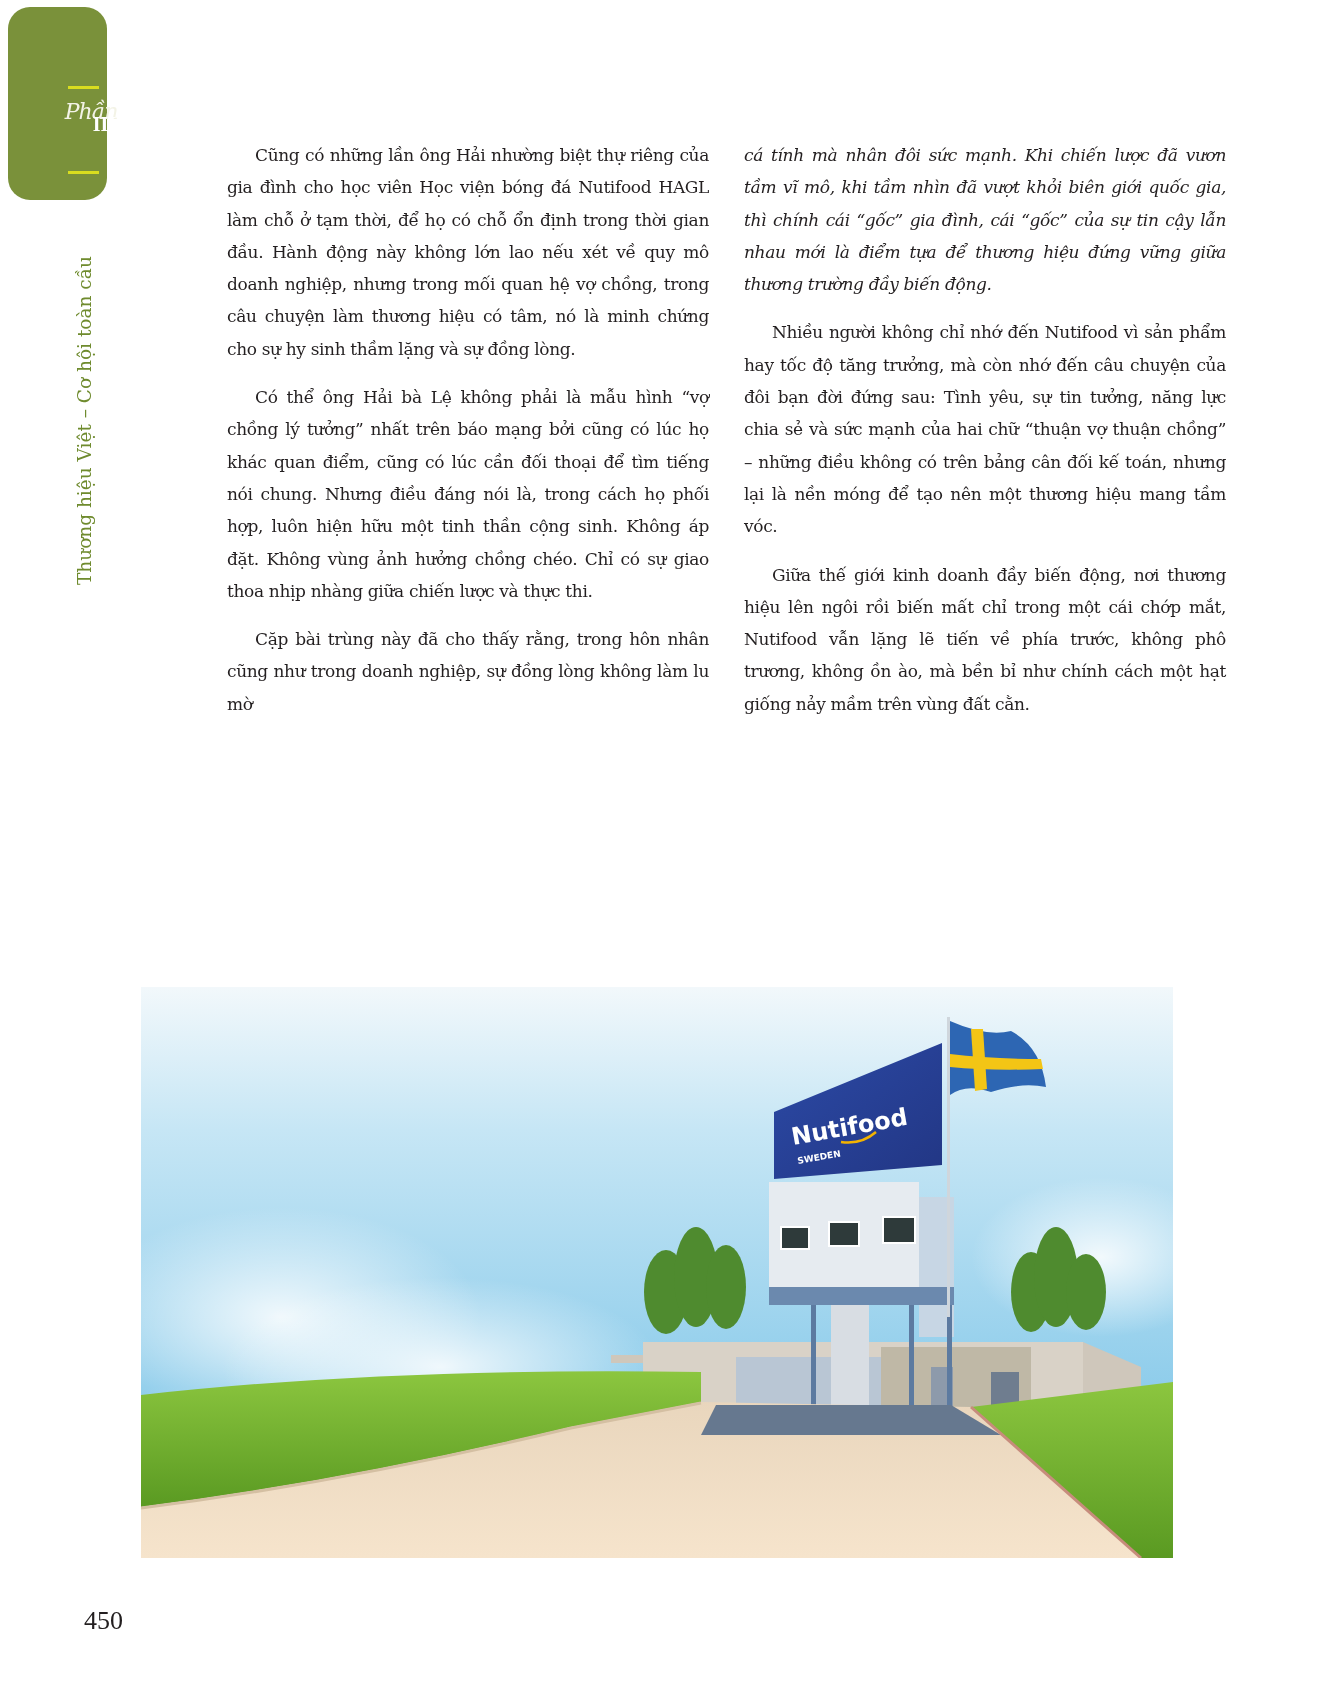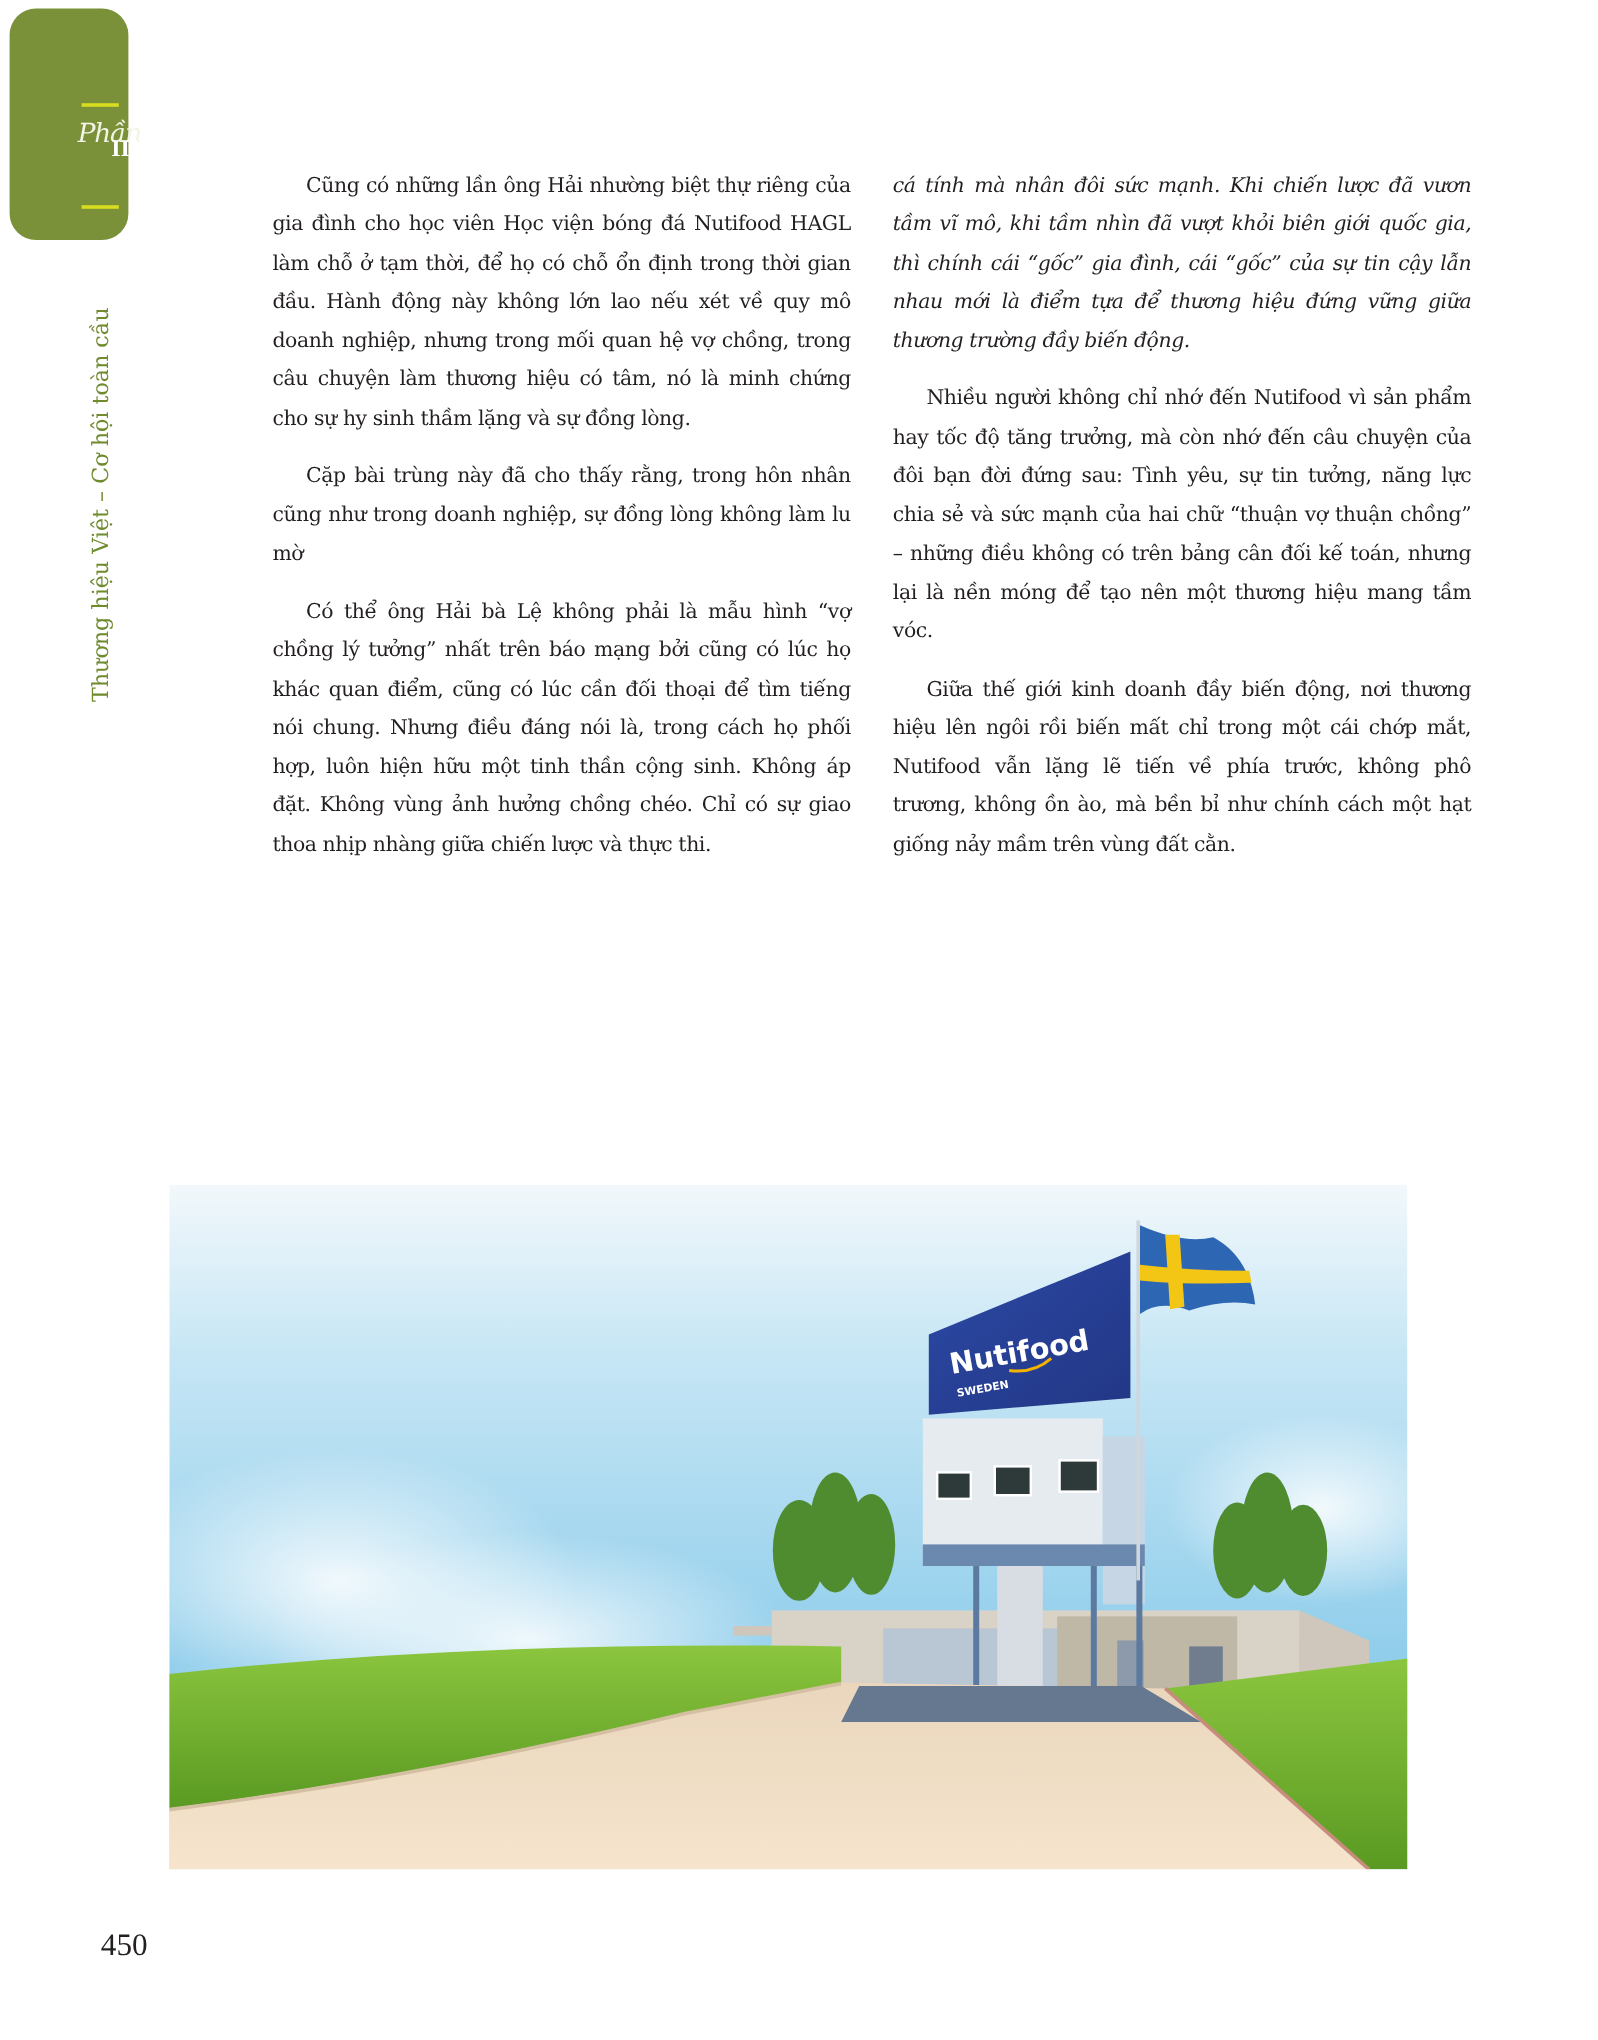--- a/index.html
+++ b/index.html
@@ -36,22 +36,22 @@
   <div class="bar top"></div>
   <div class="phan">Phần</div>
   <div class="num">III</div>
   <div class="bar bot"></div>
 </div>
 
 <div class="running">Thương hiệu Việt – Cơ hội toàn cầu</div>
 
 <div class="col left">
   <p>Cũng có những lần ông Hải nhường biệt thự riêng của gia đình cho học viên Học viện bóng đá Nutifood HAGL làm chỗ ở tạm thời, để họ có chỗ ổn định trong thời gian đầu. Hành động này không lớn lao nếu xét về quy mô doanh nghiệp, nhưng trong mối quan hệ vợ chồng, trong câu chuyện làm thương hiệu có tâm, nó là minh chứng cho sự hy sinh thầm lặng và sự đồng lòng.</p>
+  <p>Có thể ông Hải bà Lệ không phải là mẫu hình “vợ chồng lý tưởng” nhất trên báo mạng bởi cũng có lúc họ khác quan điểm, cũng có lúc cần đối thoại để tìm tiếng nói chung. Nhưng điều đáng nói là, trong cách họ phối hợp, luôn hiện hữu một tinh thần cộng sinh. Không áp đặt. Không vùng ảnh hưởng chồng chéo. Chỉ có sự giao thoa nhịp nhàng giữa chiến lược và thực thi.</p>
   <p>Cặp bài trùng này đã cho thấy rằng, trong hôn nhân cũng như trong doanh nghiệp, sự đồng lòng không làm lu mờ</p>
-  <p>Có thể ông Hải bà Lệ không phải là mẫu hình “vợ chồng lý tưởng” nhất trên báo mạng bởi cũng có lúc họ khác quan điểm, cũng có lúc cần đối thoại để tìm tiếng nói chung. Nhưng điều đáng nói là, trong cách họ phối hợp, luôn hiện hữu một tinh thần cộng sinh. Không áp đặt. Không vùng ảnh hưởng chồng chéo. Chỉ có sự giao thoa nhịp nhàng giữa chiến lược và thực thi.</p>
 </div>
 
 <div class="col right">
   <p class="cont">cá tính mà nhân đôi sức mạnh. Khi chiến lược đã vươn tầm vĩ mô, khi tầm nhìn đã vượt khỏi biên giới quốc gia, thì chính cái “gốc” gia đình, cái “gốc” của sự tin cậy lẫn nhau mới là điểm tựa để thương hiệu đứng vững giữa thương trường đầy biến động.</p>
   <p>Nhiều người không chỉ nhớ đến Nutifood vì sản phẩm hay tốc độ tăng trưởng, mà còn nhớ đến câu chuyện của đôi bạn đời đứng sau: Tình yêu, sự tin tưởng, năng lực chia sẻ và sức mạnh của hai chữ “thuận vợ thuận chồng” – những điều không có trên bảng cân đối kế toán, nhưng lại là nền móng để tạo nên một thương hiệu mang tầm vóc.</p>
   <p>Giữa thế giới kinh doanh đầy biến động, nơi thương hiệu lên ngôi rồi biến mất chỉ trong một cái chớp mắt, Nutifood vẫn lặng lẽ tiến về phía trước, không phô trương, không ồn ào, mà bền bỉ như chính cách một hạt giống nảy mầm trên vùng đất cằn.</p>
 </div>
 
 <div class="photo">
   <svg width="1032" height="571" viewBox="0 0 1032 571">

